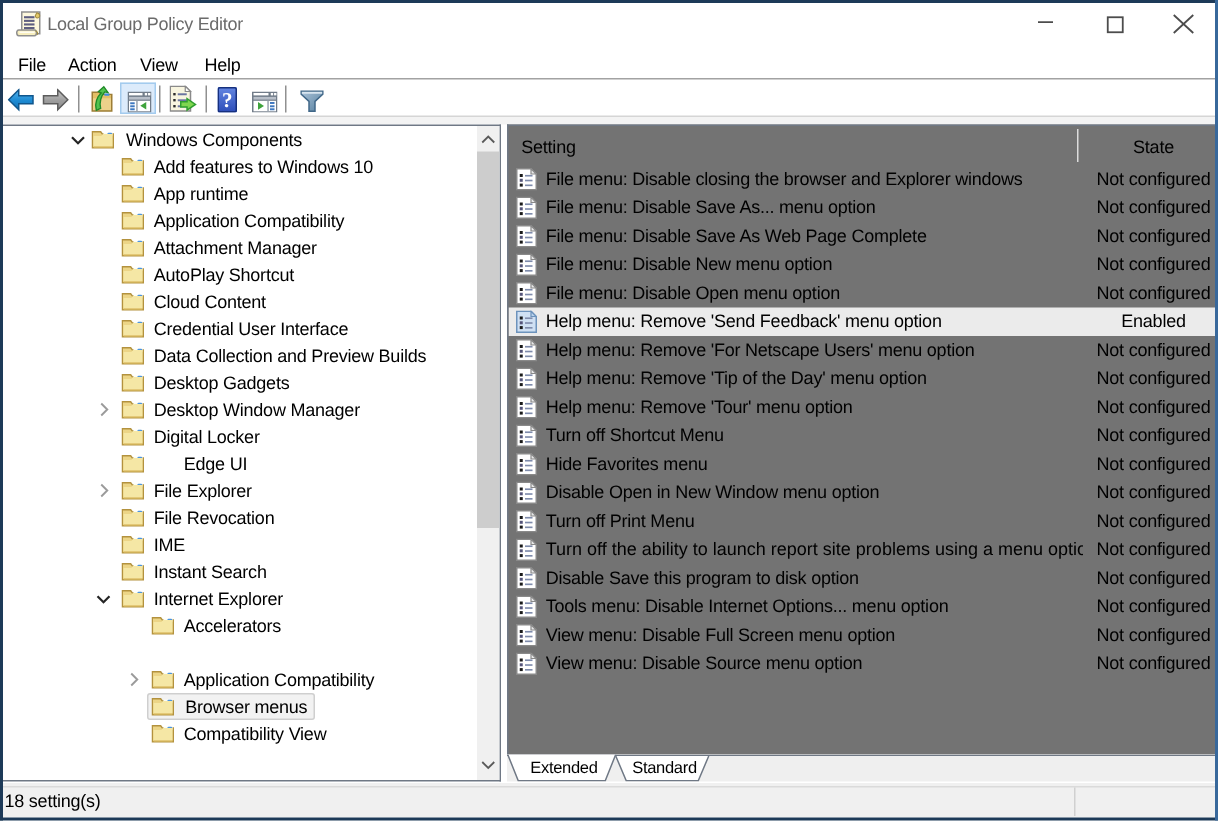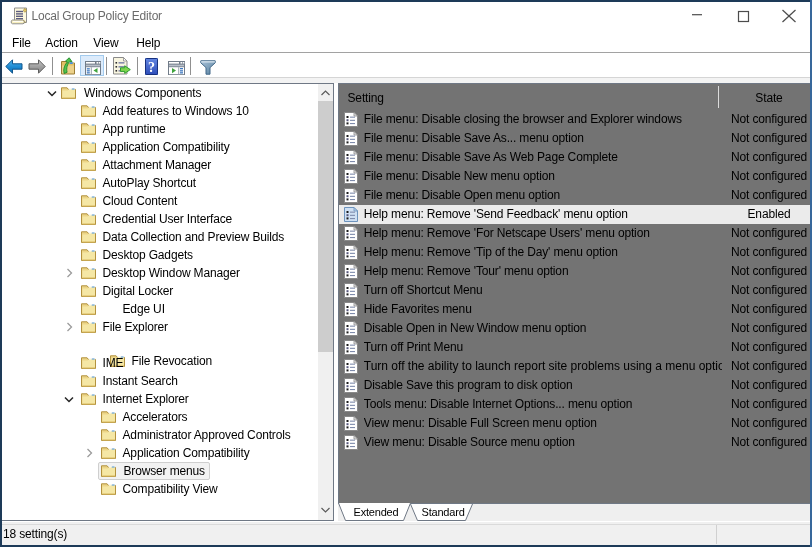--- a/index.html
+++ b/index.html
@@ -289,21 +289,21 @@
       </svg>
       <svg style="position:absolute;left:81px;top:2px" width="15" height="14" viewBox="0 0 15 14">
         <path d="M0.5 1.8 h5.6 l1.2 1.6 h7.2 v9.1 h-14 z" fill="#ecd587" stroke="#b3923e" stroke-width="1"></path>
         <rect x="8" y="2.4" width="6" height="1.9" fill="#fdfdf3"></rect>
         <rect x="10.6" y="2.5" width="3.2" height="1.7" rx="0.8" fill="#4a94e0"></rect>
         <path d="M1.4 4.6 h5.2 l1 -1.2 h6.4 v8.1 h-12.6 z" fill="#f5e7a5"></path>
         <path d="M1.4 11.6 h12.6 v0.9 h-12.6 z" fill="#d9ba62"></path>
       </svg>
       <div class="txt" style="position:absolute;left:102.5px;top:0;line-height:18px;">File Explorer</div>
     </div>
-    <div class="trow" style="left:0;top:268px;width:316px;margin-left:29px;">
+    <div class="trow" style="left:0;top:252px;width:316px;">
       <svg style="position:absolute;left:81px;top:2px" width="15" height="14" viewBox="0 0 15 14">
         <path d="M0.5 1.8 h5.6 l1.2 1.6 h7.2 v9.1 h-14 z" fill="#ecd587" stroke="#b3923e" stroke-width="1"></path>
         <rect x="8" y="2.4" width="6" height="1.9" fill="#fdfdf3"></rect>
         <rect x="10.6" y="2.5" width="3.2" height="1.7" rx="0.8" fill="#4a94e0"></rect>
         <path d="M1.4 4.6 h5.2 l1 -1.2 h6.4 v8.1 h-12.6 z" fill="#f5e7a5"></path>
         <path d="M1.4 11.6 h12.6 v0.9 h-12.6 z" fill="#d9ba62"></path>
       </svg>
       <div class="txt" style="position:absolute;left:102.5px;top:0;line-height:18px;">File Revocation</div>
     </div>
     <div class="trow" style="left:0;top:270px;width:316px;">
@@ -341,30 +341,20 @@
     </div>
     <div class="trow" style="left:0;top:324px;width:316px;">
       <svg style="position:absolute;left:101px;top:2px" width="15" height="14" viewBox="0 0 15 14">
         <path d="M0.5 1.8 h5.6 l1.2 1.6 h7.2 v9.1 h-14 z" fill="#ecd587" stroke="#b3923e" stroke-width="1"></path>
         <rect x="8" y="2.4" width="6" height="1.9" fill="#fdfdf3"></rect>
         <rect x="10.6" y="2.5" width="3.2" height="1.7" rx="0.8" fill="#4a94e0"></rect>
         <path d="M1.4 4.6 h5.2 l1 -1.2 h6.4 v8.1 h-12.6 z" fill="#f5e7a5"></path>
         <path d="M1.4 11.6 h12.6 v0.9 h-12.6 z" fill="#d9ba62"></path>
       </svg>
       <div class="txt" style="position:absolute;left:122.5px;top:0;line-height:18px;">Accelerators</div>
-    </div>
-    <div class="trow" style="left:0;top:342px;width:316px;">
-      <svg style="position:absolute;left:101px;top:2px" width="15" height="14" viewBox="0 0 15 14">
-        <path d="M0.5 1.8 h5.6 l1.2 1.6 h7.2 v9.1 h-14 z" fill="#ecd587" stroke="#b3923e" stroke-width="1"></path>
-        <rect x="8" y="2.4" width="6" height="1.9" fill="#fdfdf3"></rect>
-        <rect x="10.6" y="2.5" width="3.2" height="1.7" rx="0.8" fill="#4a94e0"></rect>
-        <path d="M1.4 4.6 h5.2 l1 -1.2 h6.4 v8.1 h-12.6 z" fill="#f5e7a5"></path>
-        <path d="M1.4 11.6 h12.6 v0.9 h-12.6 z" fill="#d9ba62"></path>
-      </svg>
-      <div class="txt" style="position:absolute;left:122.5px;top:0;line-height:18px;">Administrator Approved Controls</div>
     </div>
     <div class="trow" style="left:0;top:360px;width:316px;">
       <svg style="position:absolute;left:86px;top:4px" width="7" height="10" viewBox="0 0 7 10">
         <path d="M1.5 1 L5.5 5 L1.5 9" fill="none" stroke="#9b9b9b" stroke-width="1.3"></path>
       </svg>
       <svg style="position:absolute;left:101px;top:2px" width="15" height="14" viewBox="0 0 15 14">
         <path d="M0.5 1.8 h5.6 l1.2 1.6 h7.2 v9.1 h-14 z" fill="#ecd587" stroke="#b3923e" stroke-width="1"></path>
         <rect x="8" y="2.4" width="6" height="1.9" fill="#fdfdf3"></rect>
         <rect x="10.6" y="2.5" width="3.2" height="1.7" rx="0.8" fill="#4a94e0"></rect>
         <path d="M1.4 4.6 h5.2 l1 -1.2 h6.4 v8.1 h-12.6 z" fill="#f5e7a5"></path>

